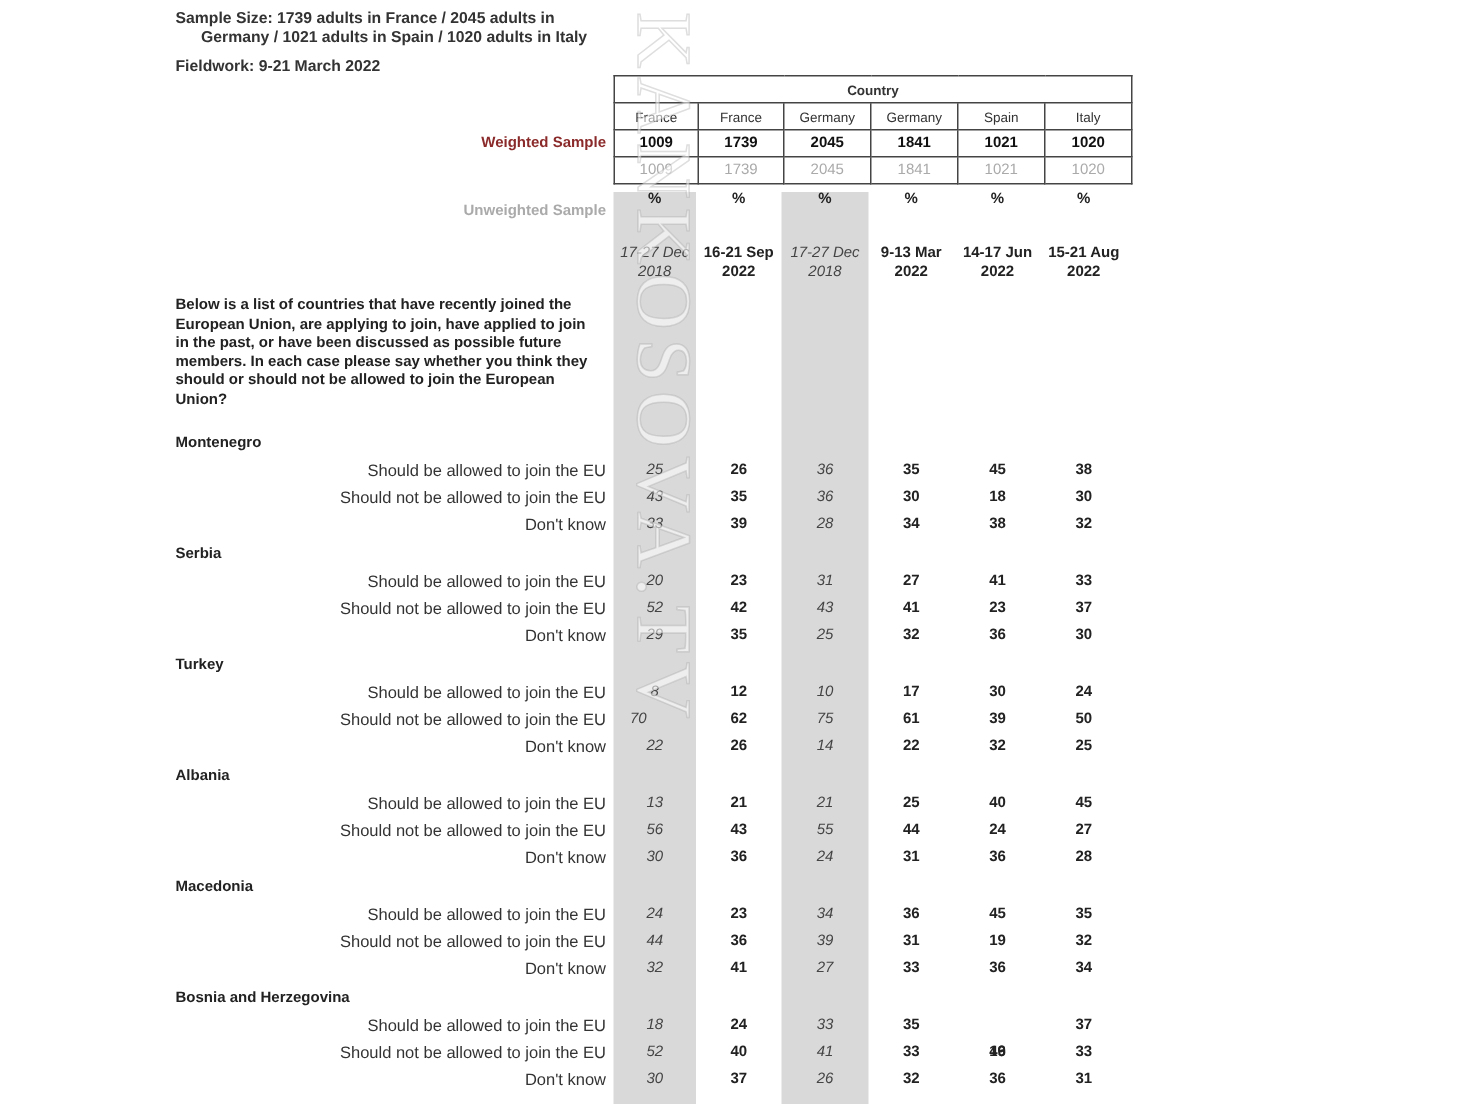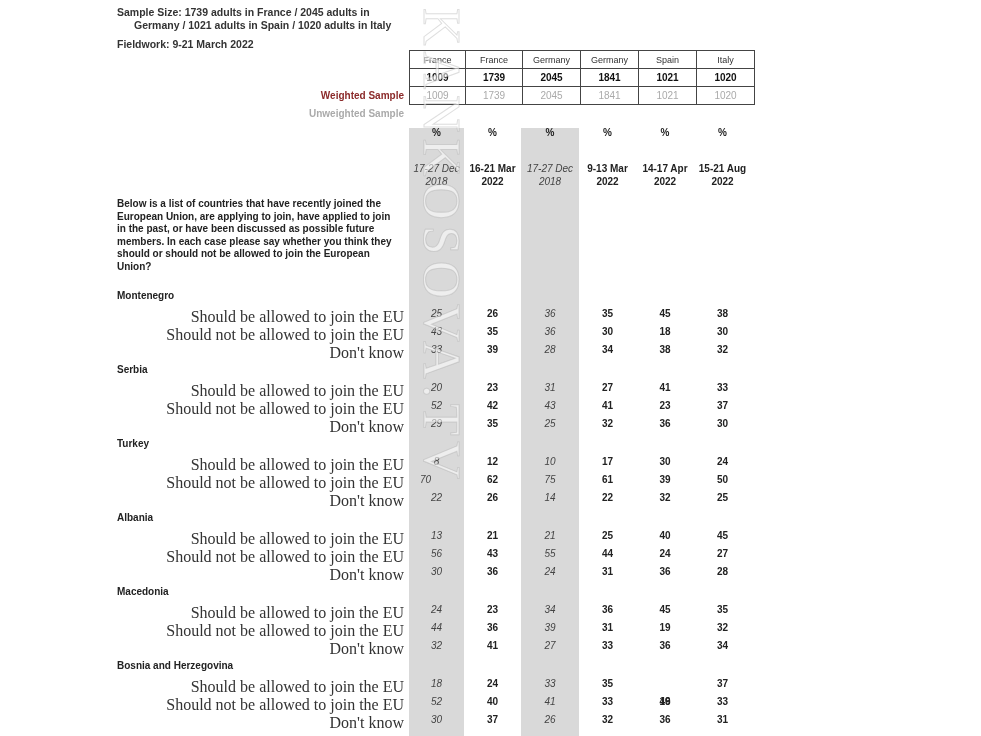--- a/index.html
+++ b/index.html
@@ -15,42 +15,45 @@
                font-family:"Liberation Serif", serif; -webkit-text-stroke:1px rgba(160,160,160,0.35); }
   table.hdr { position:absolute; left:409px; top:50px; border-collapse:collapse;
               font-size:9px; text-align:center; }
   table.hdr td { border:1px solid #444; height:17px; padding:0; }
   table.hdr td.country { font-weight:bold; color:#333; background:#fff; }
   table.hdr td.cname { color:#333; }
   table.hdr td.w { font-weight:bold; font-size:10px; color:#111; }
   table.hdr td.uw { font-size:10px; color:#aaa; }
   .rowlabel { position:absolute; right:577px; text-align:center; font-size:10px; white-space:nowrap; }
   .weighted { color:#8b2a2a; font-weight:bold; }
-  .unweighted { color:#aaa; font-weight:bold; }
+  .unweighted { color:#aaa; font-weight:bold;margin-top:27px; }
   .cell { position:absolute; text-align:center; font-size:10px; font-weight:bold; color:#222; }
   .cell.it { font-style:italic; font-weight:normal; color:#444; }
   .datehdr { position:absolute; text-align:center; font-size:10px; font-weight:bold; line-height:13px; color:#222; }
   .datehdr.it { font-style:italic; font-weight:normal; color:#444; }
   .question { position:absolute; left:117px; top:198px; width:285px; font-size:10px;
               font-weight:bold; line-height:12.6px; color:#222; }
   .group { position:absolute; left:117px; font-size:10px; font-weight:bold; color:#222; }
-  .optlabel { position:absolute; right:577px; text-align:right; font-size:16px; color:#333; white-space:nowrap;font-family:Liberation Serif, serif; }
+  .optlabel { position:absolute; right:577px; text-align:right; font-size:11px; color:#333; white-space:nowrap; }
 </style>
 </head>
 <body>
 
 <div class="gray-col" style="left:409px; top:128px; width:55px; height:608px;"></div>
 <div class="gray-col" style="left:521px; top:128px; width:58px; height:608px;"></div>
 
 <div class="abs meta" style="top:6px;">Sample Size: 1739 adults in France / 2045 adults in</div>
 <div class="abs meta" style="top:19px;margin-left:17px;">Germany / 1021 adults in Spain / 1020 adults in Italy</div>
 <div class="abs meta" style="top:38px;">Fieldwork: 9-21 March 2022</div>
 
 <table class="hdr">
   <tbody>
+      <tr>
+    <td class="country" colspan="6" style="width:341px;">Country</td>
+  </tr>
   <tr>
     <td class="cname" style="width:55px;">France</td>
     <td class="cname" style="width:56px;">France</td>
     <td class="cname" style="width:57px;">Germany</td>
     <td class="cname" style="width:57px;">Germany</td>
     <td class="cname" style="width:57px;">Spain</td>
     <td class="cname" style="width:57px;">Italy</td>
   </tr>
   <tr>
     <td class="w">1009</td>
@@ -82,33 +85,33 @@
     <div class="cell" style="left: 636px; width: 58px; top: 127px;">%</div>
     <div class="cell" style="left: 694px; width: 57px; top: 127px;">%</div>
   </div>
 
 <div id="date-row">
     <div class="datehdr it" style="left: 409px; width: 55px; top: 162px;">
       <div>17-27 Dec</div>
       <div>2018</div>
     </div>
     <div class="datehdr" style="left: 464px; width: 57px; top: 162px;">
-      <div>16-21 Mar</div>
+      <div>16-21 Sep</div>
       <div>2022</div>
     </div>
     <div class="datehdr it" style="left: 521px; width: 58px; top: 162px;">
       <div>17-27 Dec</div>
       <div>2018</div>
     </div>
     <div class="datehdr" style="left: 579px; width: 57px; top: 162px;">
       <div>9-13 Mar</div>
       <div>2022</div>
     </div>
     <div class="datehdr" style="left: 636px; width: 58px; top: 162px;">
-      <div>14-17 Apr</div>
+      <div>14-17 Jun</div>
       <div>2022</div>
     </div>
     <div class="datehdr" style="left: 694px; width: 57px; top: 162px;">
       <div>15-21 Aug</div>
       <div>2022</div>
     </div>
   </div>
 
 <div class="question">Below is a list of countries that have recently joined the European Union, are applying to join, have applied to join in the past, or have been discussed as possible future members. In each case please say whether you think they should or should not be allowed to join the European Union?</div>
 

